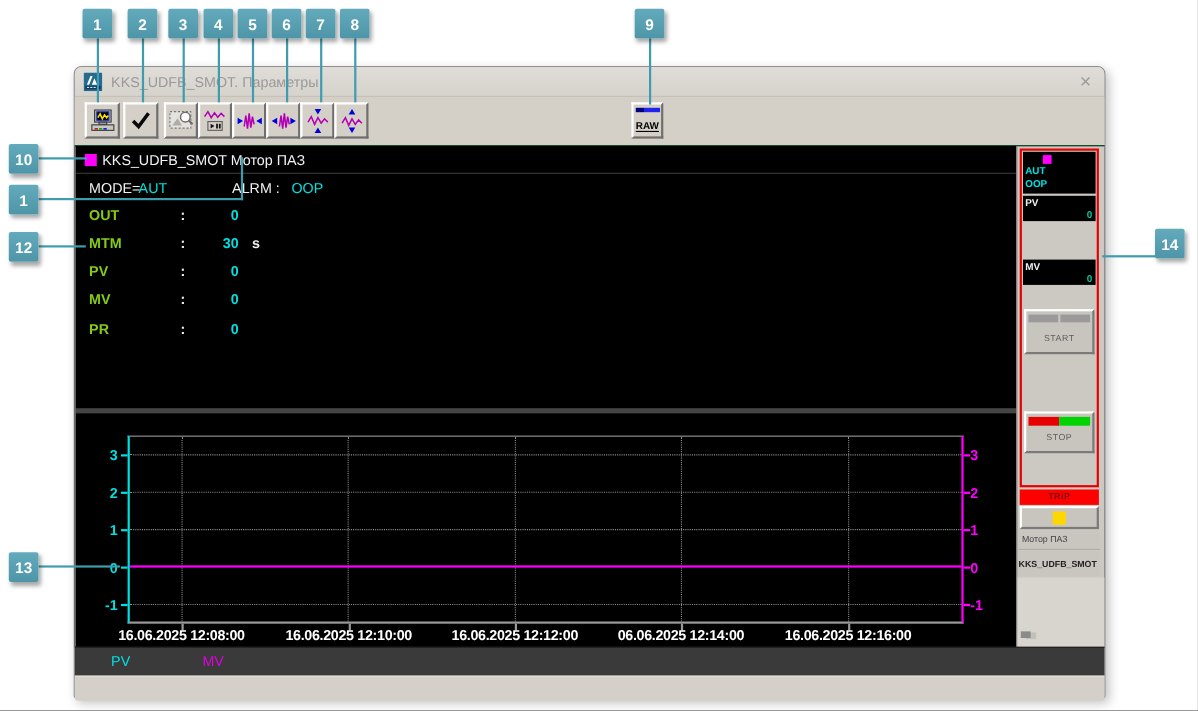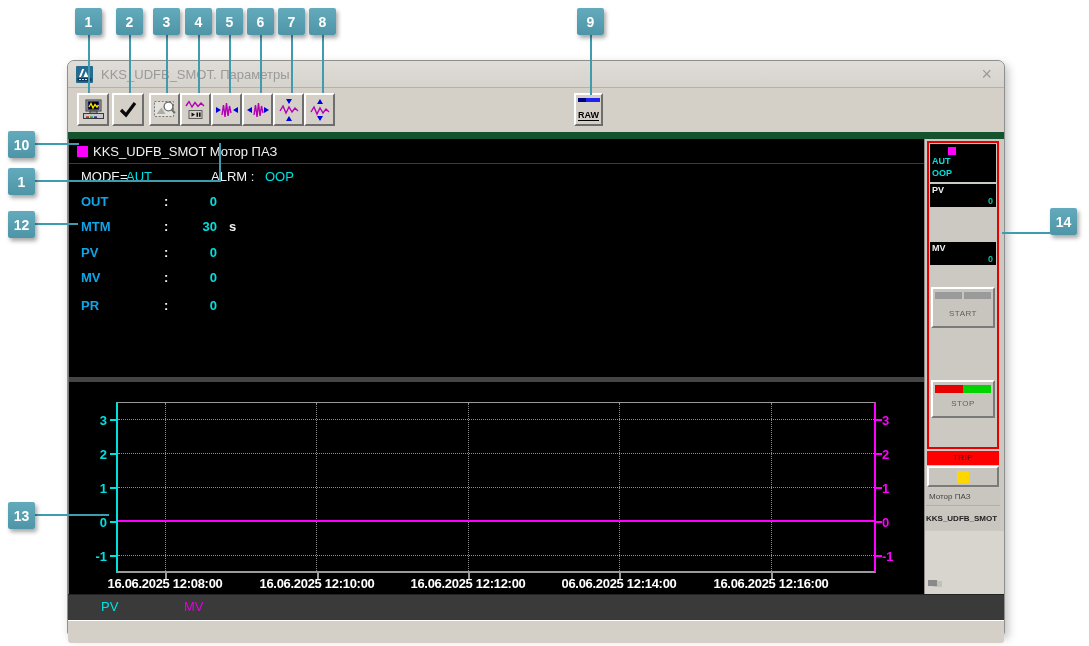--- a/index.html
+++ b/index.html
@@ -37,36 +37,36 @@
   .toolbar{position:relative;height:44px;background:#d4d0c8;}
   .tbtn{
     position:absolute;top:5px;width:31px;height:33px;box-sizing:border-box;
     background:#d4d0c8;
     border:2px solid;border-color:#ffffff #6e6e6e #6e6e6e #ffffff;
     display:flex;align-items:center;justify-content:center;
   }
   .tbtn svg{display:block;}
   
   .content{
-    position:relative;height:455px;border-top:7px solid #14532d;
+    position:relative;height:455px;border-top:1px solid #14532d;
     display:flex;background:#000;
   }
   .main{width:856px;display:flex;flex-direction:column;background:#000;border-left:1px solid #777;box-sizing:border-box;}
   
   .params{position:relative;height:238px;background:#000;color:#fff;}
   .p-header{position:absolute;left:0;top:2px;height:22px;width:100%;border-bottom:1px solid #3a3a3a;}
   .p-header .sq{position:absolute;left:8px;top:5px;width:11px;height:11px;background:#ff00ff;}
   .p-header .ht{position:absolute;left:24px;top:3px;font-size:13px;color:#f2f2f2;}
   .p-mode{position:absolute;left:0;top:30px;height:20px;width:100%;font-size:13px;}
   .p-mode .ml{position:absolute;left:12px;color:#f2f2f2;}
   .p-mode .mv{position:absolute;left:57px;color:#00e0e0;}
   .p-mode .al{position:absolute;left:142px;color:#f2f2f2;}
   .p-mode .av{position:absolute;left:196px;color:#00e0e0;}
   .p-row{position:absolute;left:0;height:20px;width:100%;font-size:13px;font-weight:bold;}
-  .p-row .lab{position:absolute;left:12px;color:#0ea5e9;}
+  .p-row .lab{position:absolute;left:12px;color:#84cc16;}
   .p-row .sep{position:absolute;left:95px;color:#f2f2f2;}
   .p-row .val{position:absolute;left:108px;width:40px;text-align:right;color:#00e0e0;}
   .p-row .unit{position:absolute;left:160px;color:#f2f2f2;}
   .divider{height:5px;background:#454545;}
   
   .chartpanel{position:relative;height:212px;background:#000;}
   .plot{
     position:absolute;left:47px;top:20px;width:760px;height:171px;box-sizing:border-box;
     border-top:1px solid #9a9a9a;border-bottom:2px solid #9a9a9a;
     border-left:2px solid #00e0e0;border-right:2px solid #ff00ff;

